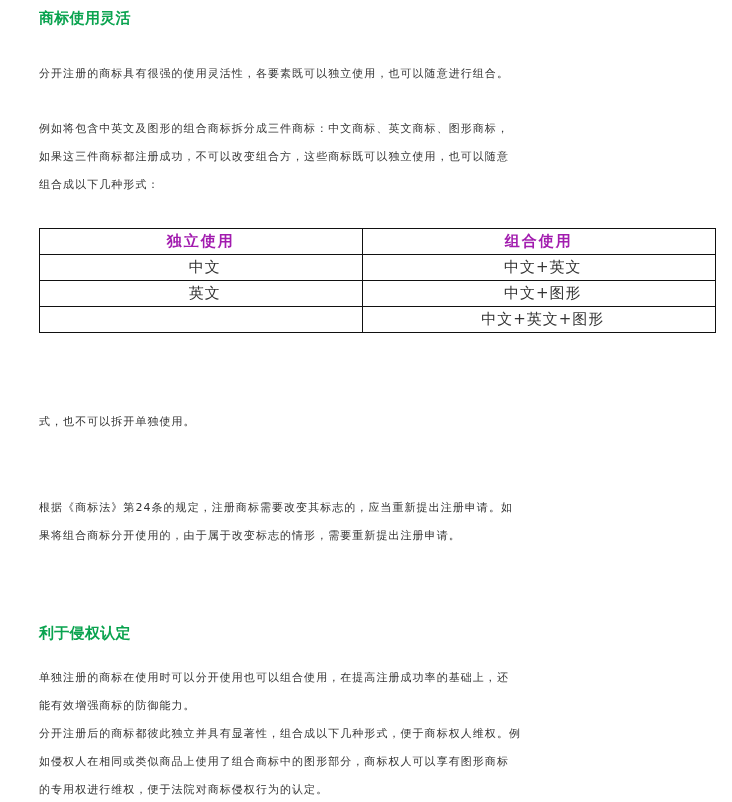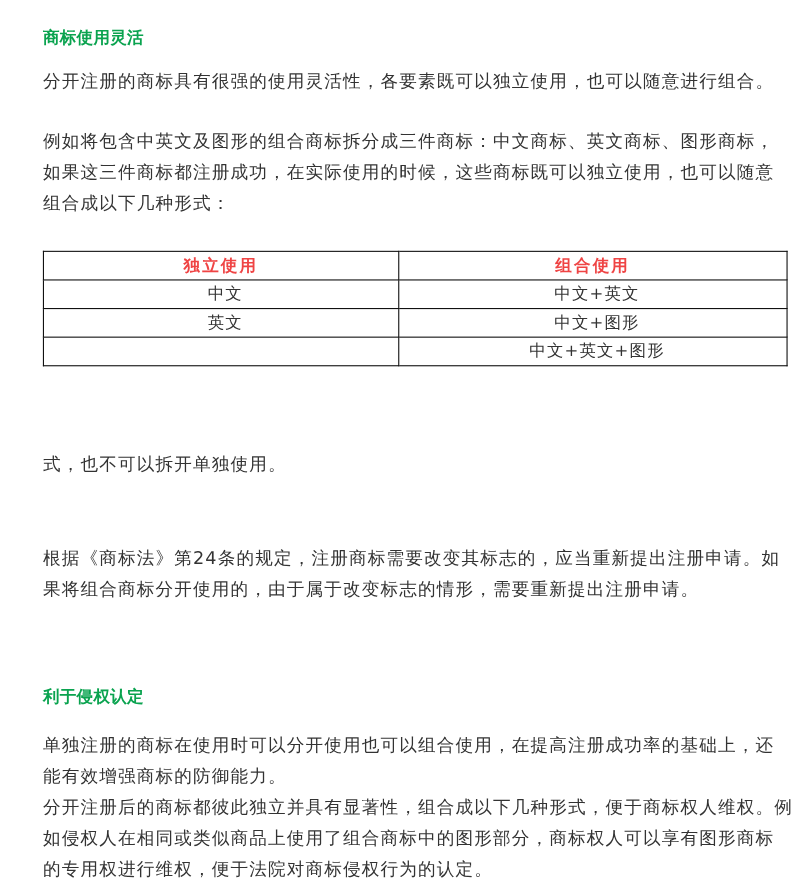--- a/index.html
+++ b/index.html
@@ -28,21 +28,21 @@
       font-weight: bold;
       color: #0aa34f;
       letter-spacing: 0.3px;
       white-space: nowrap;
       line-height: 20px;
     }
     .para {
       position: absolute;
       left: 0;
       width: 680px;
-      font-size: 16px;
+      font-size: 11px;
       line-height: 28px;
       letter-spacing: 1.05px;
       color: #333333;
       margin: 0;
     }
     .para .line {
       display: block;
       white-space: nowrap;
     }
     table.combo {
@@ -59,41 +59,41 @@
       height: 25px;
       padding: 0 0 0 8px;
       text-align: center;
       font-weight: normal;
       letter-spacing: 1px;
       line-height: 25px;
     }
     table.combo th {
       text-align: center;
       font-weight: bold;
-      color: #ef4444;
+      color: #a21caf;
       padding: 0;
       letter-spacing: 2px;
     }
     table.combo col.c1 { width: 323px; }
     table.combo col.c2 { width: 354px; }
   </style>
 </head>
 <body>
 
 <div class="article">
 
-  <div class="heading" style="top:24px;">商标使用灵活</div>
+  <div class="heading" style="top:8px;">商标使用灵活</div>
 
   <p class="para" style="top:60px;">
     <span class="line">分开注册的商标具有很强的使用灵活性，各要素既可以独立使用，也可以随意进行组合。</span>
   </p>
 
   <p class="para" style="top:115px;">
     <span class="line">例如将包含中英文及图形的组合商标拆分成三件商标：中文商标、英文商标、图形商标，</span>
-    <span class="line">如果这三件商标都注册成功，在实际使用的时候，这些商标既可以独立使用，也可以随意</span>
+    <span class="line">如果这三件商标都注册成功，不可以改变组合方，这些商标既可以独立使用，也可以随意</span>
     <span class="line">组合成以下几种形式：</span>
   </p>
 
   <table class="combo">
     <colgroup>
         <col class="c1">
         <col class="c2">
       </colgroup>
     <thead>
       <tr>

